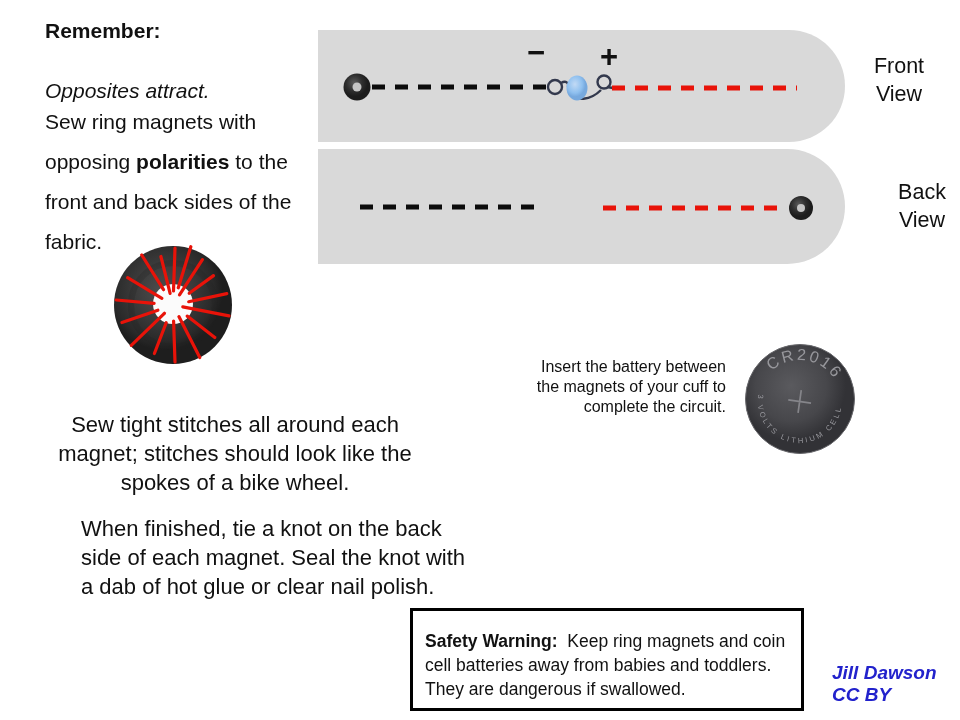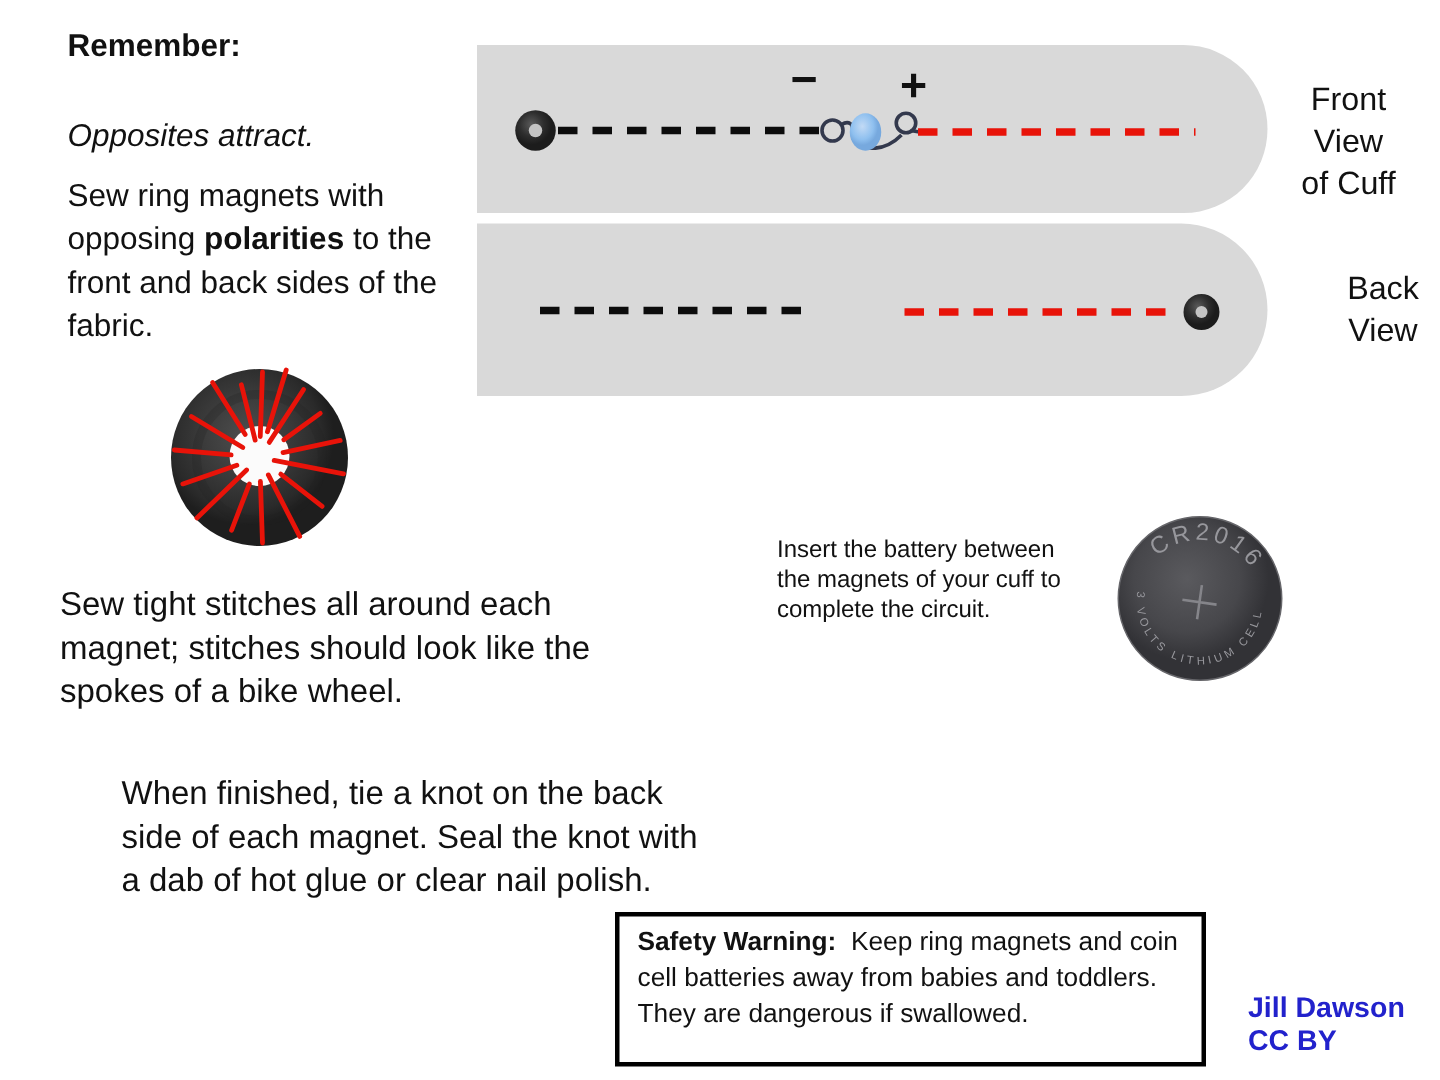--- a/index.html
+++ b/index.html
@@ -6,23 +6,23 @@
   .slide{
     position:relative;width:960px;height:720px;background:#ffffff;overflow:hidden;
     font-family:"Liberation Sans", sans-serif;color:#111;
   }
   .abs{position:absolute;}
 
   
   .remember{left:45px;top:17px;font-size:21px;line-height:28px;}
   .remember-title{font-weight:bold;}
   .remember-sub{font-style:italic;margin-top:32px;}
-  .intro{left:45px;top:116px;width:268px;font-size:21px;line-height:29px;}
+  .intro{left:45px;top:102px;width:268px;font-size:21px;line-height:40px;}
   .para{width:390px;font-size:22px;line-height:29px;}
-  .para-stitches{left:40px;top:388px;}
+  .para-stitches{left:40px;top:410px;text-align:center;}
   .para-knots{left:40px;top:514px;margin-left:41px;}
 
   
   .cuff{background:var(--cuff-gray,#d9d9d9);}
   .cuff-front{left:318px;top:30px;width:527px;height:112px;border-radius:0 56px 56px 0;}
   .cuff-back{left:318px;top:149px;width:527px;height:115px;border-radius:0 58px 58px 0;}
   .cuff svg{position:absolute;left:0;top:0;width:100%;height:100%;overflow:visible;}
 
   .dash-black{stroke:#0c0c0c;stroke-width:5;stroke-dasharray:13 10;}
   .dash-red{stroke:var(--stitch-red,#e81309);stroke-width:5;stroke-dasharray:13 10;}
@@ -32,35 +32,35 @@
   
   .caption{width:108px;text-align:center;font-size:21.5px;line-height:28px;color:#111;}
   .caption-front{left:845px;top:52px;}
   .caption-back{left:845px;top:178px;margin-left:23px;}
 
   
   .spoke-magnet{left:110px;top:242px;width:126px;height:126px;}
   .spoke{stroke:var(--stitch-red,#e81309);stroke-width:3.2;stroke-linecap:round;}
 
   
-  .battery-note{left:518px;top:357px;width:208px;font-size:16px;line-height:20px;}
+  .battery-note{left:518px;top:357px;width:208px;font-size:16px;line-height:20px;text-align:right;}
   .battery{left:744px;top:343px;width:112px;height:112px;}
   .bat-engrave{fill:var(--battery-text,#97979c);letter-spacing:2.5px;}
 
   
   .warning-box{
     left:410px;top:608px;width:394px;height:103px;box-sizing:border-box;
-    border:3px solid #000;background:#fff;padding:4px 12px;
+    border:3px solid #000;background:#fff;padding:18px 12px;
     font-size:17.5px;line-height:24px;white-space:pre-wrap;
   }
   .warning-label{font-weight:bold;}
 
   
   .credit{left:832px;top:662px;font-size:19px;font-weight:bold;line-height:22px;
-    color:var(--credit-blue,#2222cc);}
+    color:var(--credit-blue,#2222cc);font-style:italic;}
 </style>
 </head>
 <body>
 
 <div class="slide">
 
   <div class="abs remember">
     <div class="remember-title">Remember:</div>
     <div class="remember-sub">Opposites attract.</div>
   </div>
@@ -112,21 +112,20 @@
       <g>
         <circle cx="483" cy="59" r="12" fill="url(#magGrad)"></circle>
         <circle cx="483" cy="59" r="4" fill="#c4c4c4"></circle>
       </g>
     </svg>
   </div>
 
   <div class="abs caption caption-front">
     <div>Front</div>
     <div>View</div>
-    <div>of Cuff</div>
   </div>
   <div class="abs caption caption-back">
     <div>Back</div>
     <div>View</div>
   </div>
 
   <div class="abs spoke-magnet">
     <svg viewBox="0 0 126 126">
       <defs>
         <radialGradient id="bigMagGrad" cx="42%" cy="38%">

